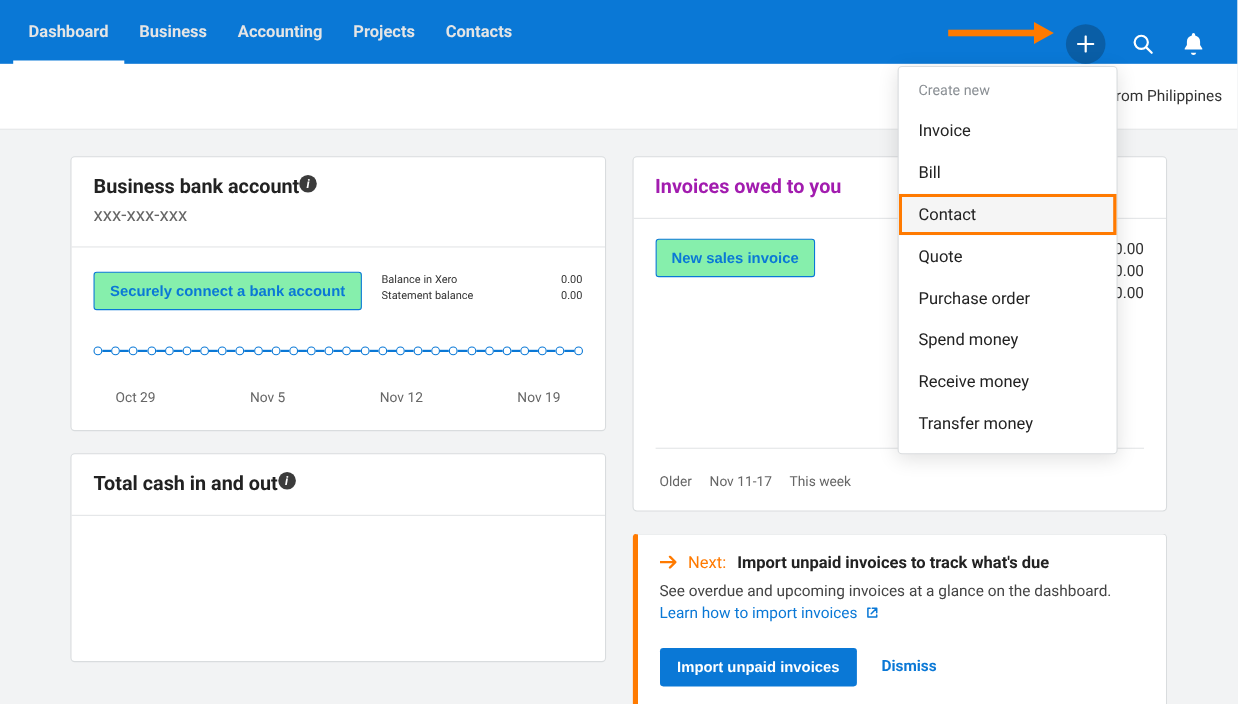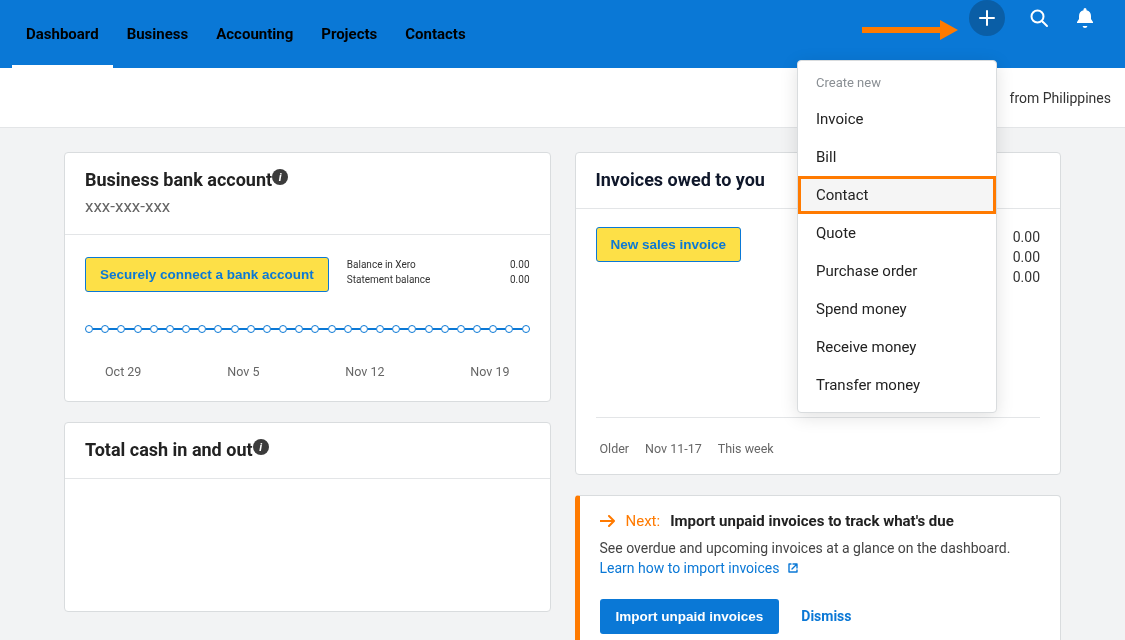--- a/index.html
+++ b/index.html
@@ -7,25 +7,25 @@
     font-family: -apple-system, BlinkMacSystemFont, "Segoe UI", Roboto, "Helvetica Neue", Arial, sans-serif;
     background: #f2f3f4;
     color: #333;
     width: 1125px;
     height: 640px;
     overflow: hidden;
     position: relative;
   }
   .topbar {
     background: #0a78d6;
-    height: 68px;
-    display: flex;
-    align-items: flex-start;
+    height: 58px;
+    display: flex;
+    align-items: flex-end;
     padding: 0 12px;
-    color: #000000;
+    color: #e5e5e5;
     position: relative;
   }
   .nav {
     display: flex;
     align-items: center;
     gap: 0;
     height: 100%;
   }
   .nav-item {
     font-weight: 700;
@@ -113,21 +113,21 @@
     padding: 16px 20px 10px 20px;
     display: flex;
     align-items: flex-start;
     justify-content: flex-start;
   }
   .card-title {
     font-weight: 700;
     font-size: 18px;
     color: #222;
   }
-  .card-title.blue { color: #0f172a; }
+  .card-title.blue { color: #a21caf; }
   .card-sub {
     font-size: 17px;
     color: #666;
     margin-top: 6px;
   }
   .info-dot {
     width: 16px; height: 16px;
     border-radius: 50%;
     background: #3b3b3b;
     color: #fff;
@@ -147,21 +147,21 @@
   }
   .bank-row {
     display: flex;
     align-items: flex-start;
     gap: 18px;
     padding-top: 14px;
   }
   .outline-btn {
     border: 1px solid #0a78d6;
     color: #0a78d6;
-    background: #fde047;
+    background: #86efac;
     font-weight: 700;
     font-size: 13.5px;
     padding: 9px 14px;
     border-radius: 3px;
     cursor: pointer;
   }
   .balance-col {
     flex: 1;
     font-size: 10px;
     color: #333;
@@ -256,21 +256,21 @@
   }
   .dismiss {
     color: #0a78d6;
     font-weight: 700;
     font-size: 14px;
     cursor: pointer;
   }
   .dropdown {
     position: absolute;
     top: 60px;
-    left: 797px;
+    left: 816px;
     width: 200px;
     background: #fff;
     border: 1px solid #d9dcde;
     border-radius: 4px;
     box-shadow: 0 4px 18px rgba(0,0,0,0.12);
     z-index: 20;
     padding-bottom: 8px;
   }
   .dd-header {
     font-size: 13px;

